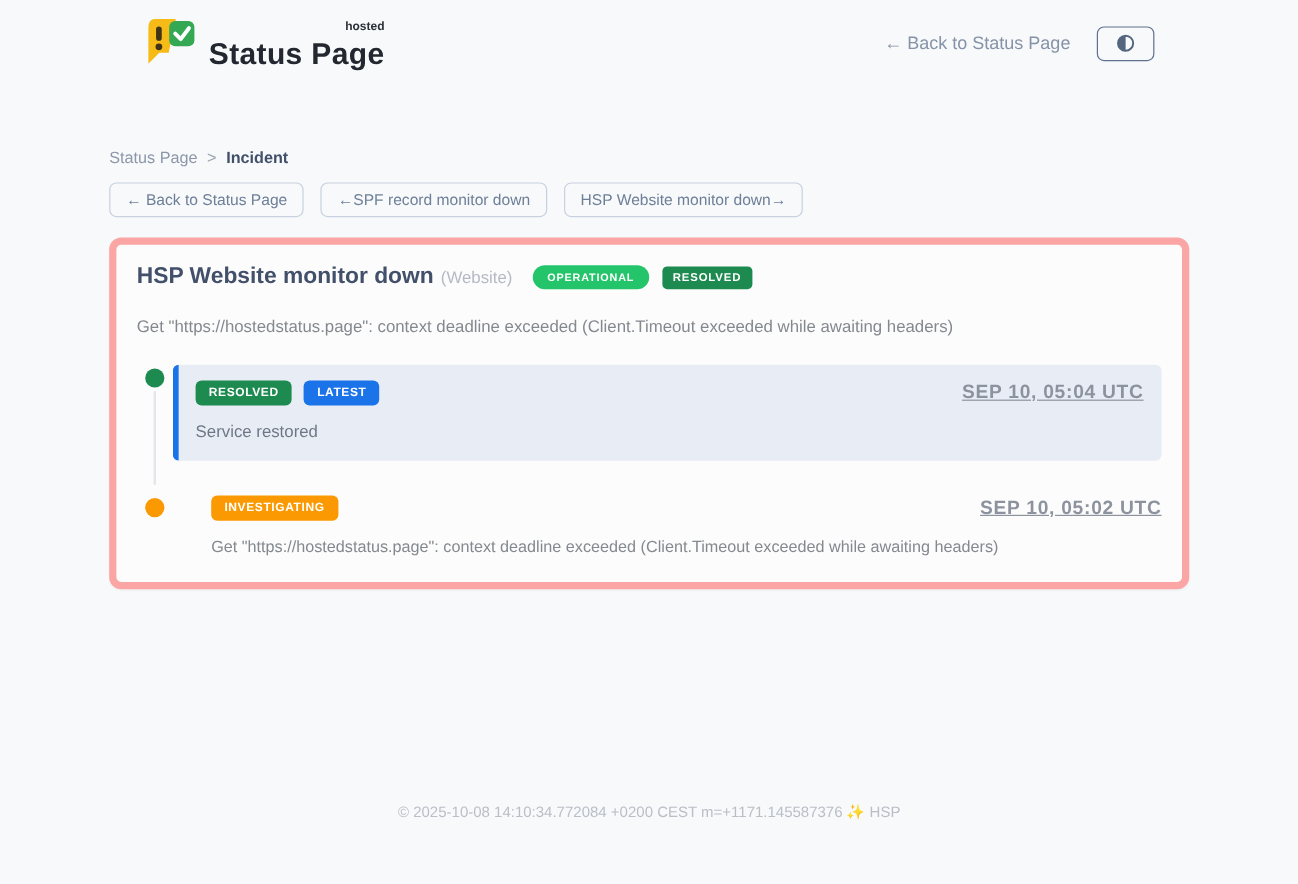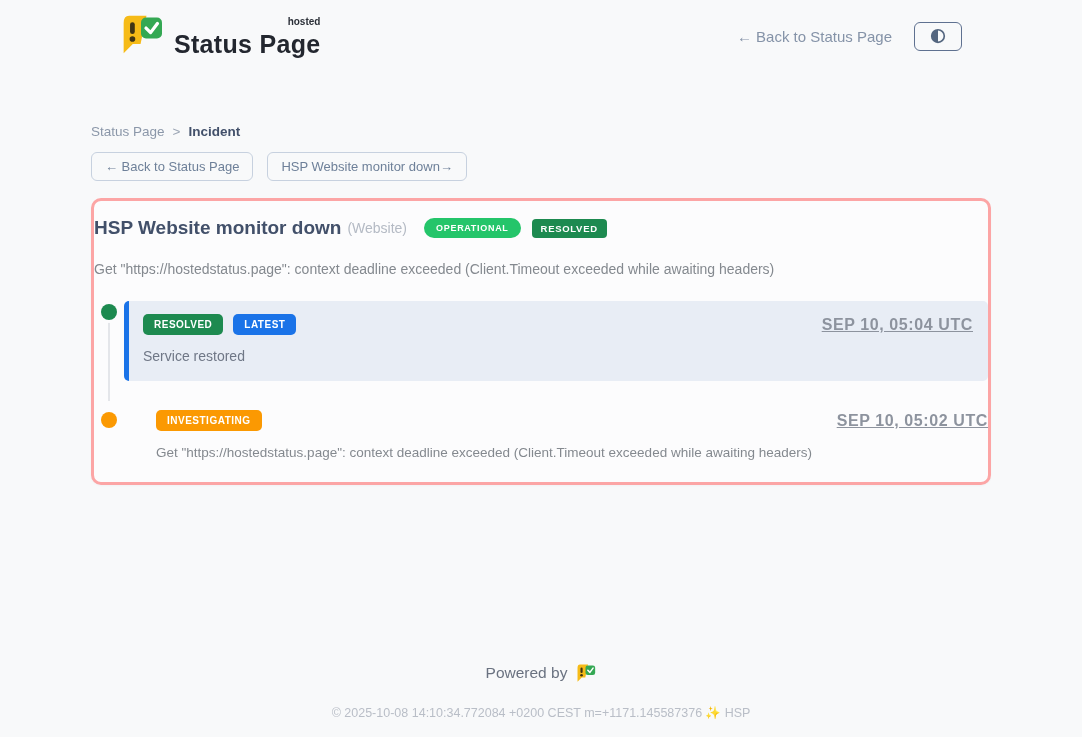--- a/index.html
+++ b/index.html
@@ -47,22 +47,22 @@
   .nav-btn {
     font-family: "Liberation Sans", sans-serif;
     font-size: 13px; color: #6e8099; background: transparent;
     border: 1px solid #c7d1df; border-radius: 6px;
     padding: 6px 13px; cursor: pointer; white-space: nowrap;
   }
 
   
   .card {
     margin-top: 17px; background: #fcfcfd;
-    border: 3px solid #fca5a5; border-radius: 10px;
-    padding: 16px 0 22px; box-shadow: 0 1px 2px rgba(30,40,60,0.03);
+    border: 6px solid #fca5a5; border-radius: 10px;
+    padding: 16px 17px 22px; box-shadow: 0 1px 2px rgba(30,40,60,0.03);
   }
   .card-title-row { display: flex; align-items: center; }
   .incident-title { font-size: 19px; font-weight: 700; color: #42506a; }
   .incident-component { font-size: 14px; font-weight: 400; color: #b4bac4; margin-left: 6px; }
   .pill-operational {
     margin-left: 17px; background: #24c56a; color: #fff;
     font-size: 9px; font-weight: 700; letter-spacing: 0.7px;
     padding: 5px 12px; border-radius: 999px;
   }
   .badge-resolved-hdr {
@@ -153,20 +153,21 @@
 
   <nav class="breadcrumb">
     <a class="crumb-root">Status Page</a>
     <span class="crumb-sep">&gt;</span>
     <span class="crumb-current">Incident</span>
   </nav>
 
   <div class="title-row">
     <div class="nav-buttons">
       <button class="nav-btn">← Back to Status Page</button>
+      <button class="nav-btn">←SPF record monitor down</button>
       <button class="nav-btn">HSP Website monitor down→</button>
     </div>
   </div>
 
   <section class="card">
 
     <div class="card-title-row">
       <span class="incident-title">HSP Website monitor down</span>
       <span class="incident-component">(Website)</span>
       <span class="pill-operational">OPERATIONAL</span>
@@ -202,28 +203,16 @@
             <span class="tl-time">SEP 10, 05:02 UTC</span>
           </div>
           <p class="tl-message">Get "https://hostedstatus.page": context deadline exceeded (Client.Timeout exceeded while awaiting headers)</p>
         </div>
       </div>
 
     </div>
   </section>
 
   <footer class="footer">
-    <div class="powered-row">
-      <span>Powered by</span>
-      <span>
-        <svg width="21" height="20" viewBox="0 0 50 46" style="display:block">
-          <path d="M12 3 H31 L24.5 34 H16 L6 44 L6 11 Q6 3 12 3 Z" fill="#f6bb17"></path>
-          <rect x="13" y="10" width="5.2" height="13" rx="2.6" fill="#3f3415"></rect>
-          <circle cx="15.6" cy="28.5" r="3.1" fill="#3f3415"></circle>
-          <rect x="25" y="5" width="23" height="23" rx="5.5" fill="#34a853"></rect>
-          <path d="M30.5 16.5 l5 5 L43 11.5" stroke="#ffffff" stroke-width="3.6" fill="none" stroke-linecap="round" stroke-linejoin="round"></path>
-        </svg>
-      </span>
-    </div>
     <p class="copyright">© 2025-10-08 14:10:34.772084 +0200 CEST m=+1171.145587376 ✨ HSP</p>
   </footer>
 
 </main>
 
 </body></html>

